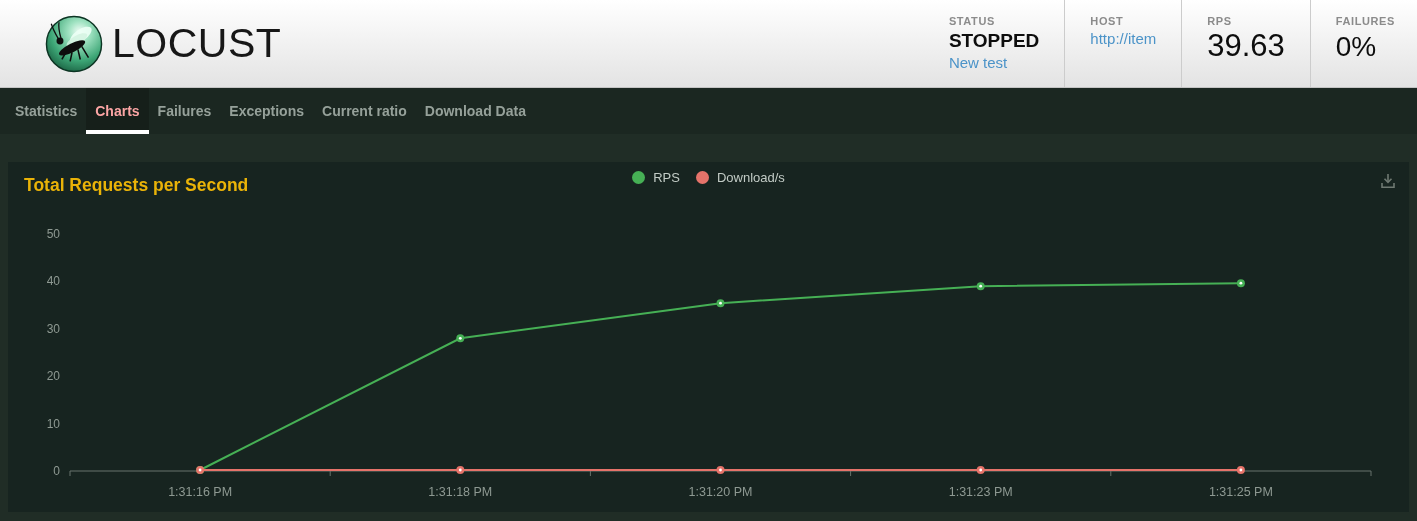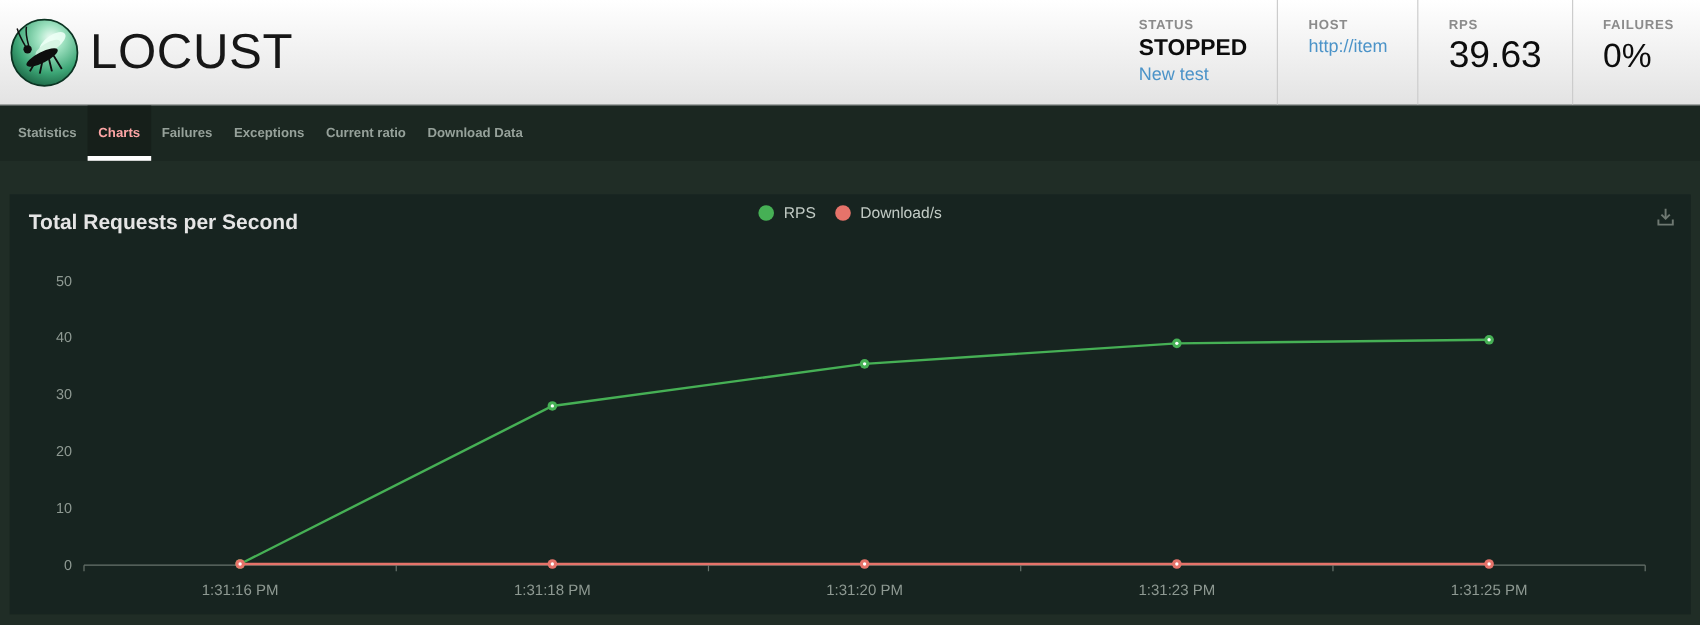--- a/index.html
+++ b/index.html
@@ -8,21 +8,21 @@
     background:#202d26;
     font-family:"Liberation Sans", sans-serif;
   }
   
   .header{
     position:absolute;left:0;top:0;width:1417px;height:87px;
     background:linear-gradient(#ffffff,#e3e3e3);
     border-bottom:1px solid #c4c4c4;
     display:flex;align-items:center;
   }
-  .brand{display:flex;align-items:center;gap:9px;padding-left:8px;}
+  .brand{display:flex;align-items:center;gap:9px;padding-left:8px;margin-left:37px;}
   .logo{width:58px;height:58px;display:block;}
   .wordmark{
     font-size:41px;font-weight:300;color:#171717;letter-spacing:0.5px;line-height:1;
   }
   .stats{margin-left:auto;display:flex;align-items:stretch;height:87px;}
   .stat{padding:15px 25px 0 25px;border-left:1px solid #cccccc;}
   .stat:first-child{border-left:none;}
   .stat:last-child{padding-right:22px;}
   .stat-label{
     font-size:11px;font-weight:bold;color:#8b8b8b;letter-spacing:0.6px;
@@ -36,34 +36,34 @@
   .stat-big{font-size:31px;font-weight:normal;color:#0d0d0d;line-height:1.05;}
   .stat-big.small{font-size:28px;padding-top:2px;}
   
   .nav{
     position:absolute;left:0;top:88px;width:1417px;height:46px;
     background:#1b2721;display:flex;align-items:stretch;padding-left:6px;
     box-sizing:border-box;
   }
   .tab{
     display:flex;align-items:center;padding:0 9px;position:relative;
-    color:#96a19a;font-size:11px;font-weight:bold;cursor:pointer;white-space:nowrap;
+    color:#96a19a;font-size:14px;font-weight:bold;cursor:pointer;white-space:nowrap;
   }
   .tab.active{background:#161f1a;color:#fca5a5;}
   .tab.active::after{
     content:"";position:absolute;left:0;right:0;bottom:0;height:4px;background:#ffffff;
   }
   
   .panel{
     position:absolute;left:8px;top:162px;width:1401px;height:350px;
     background:#172420;
   }
   .chart-title{
     position:absolute;left:16px;top:13px;
-    font-size:17.5px;font-weight:bold;color:#e5e5e5;
+    font-size:17.5px;font-weight:bold;color:#eab308;
   }
   .legend{
     position:absolute;left:0;right:0;top:2px;height:26px;
     display:flex;justify-content:center;align-items:center;gap:16px;
   }
   .legend-item{display:flex;align-items:center;gap:8px;cursor:pointer;}
   .legend-dot{width:13px;height:13px;border-radius:50%;}
   .legend-label{color:#c2cbc5;font-size:13px;}
   .download-btn{
     position:absolute;right:10px;top:8px;background:none;border:none;

